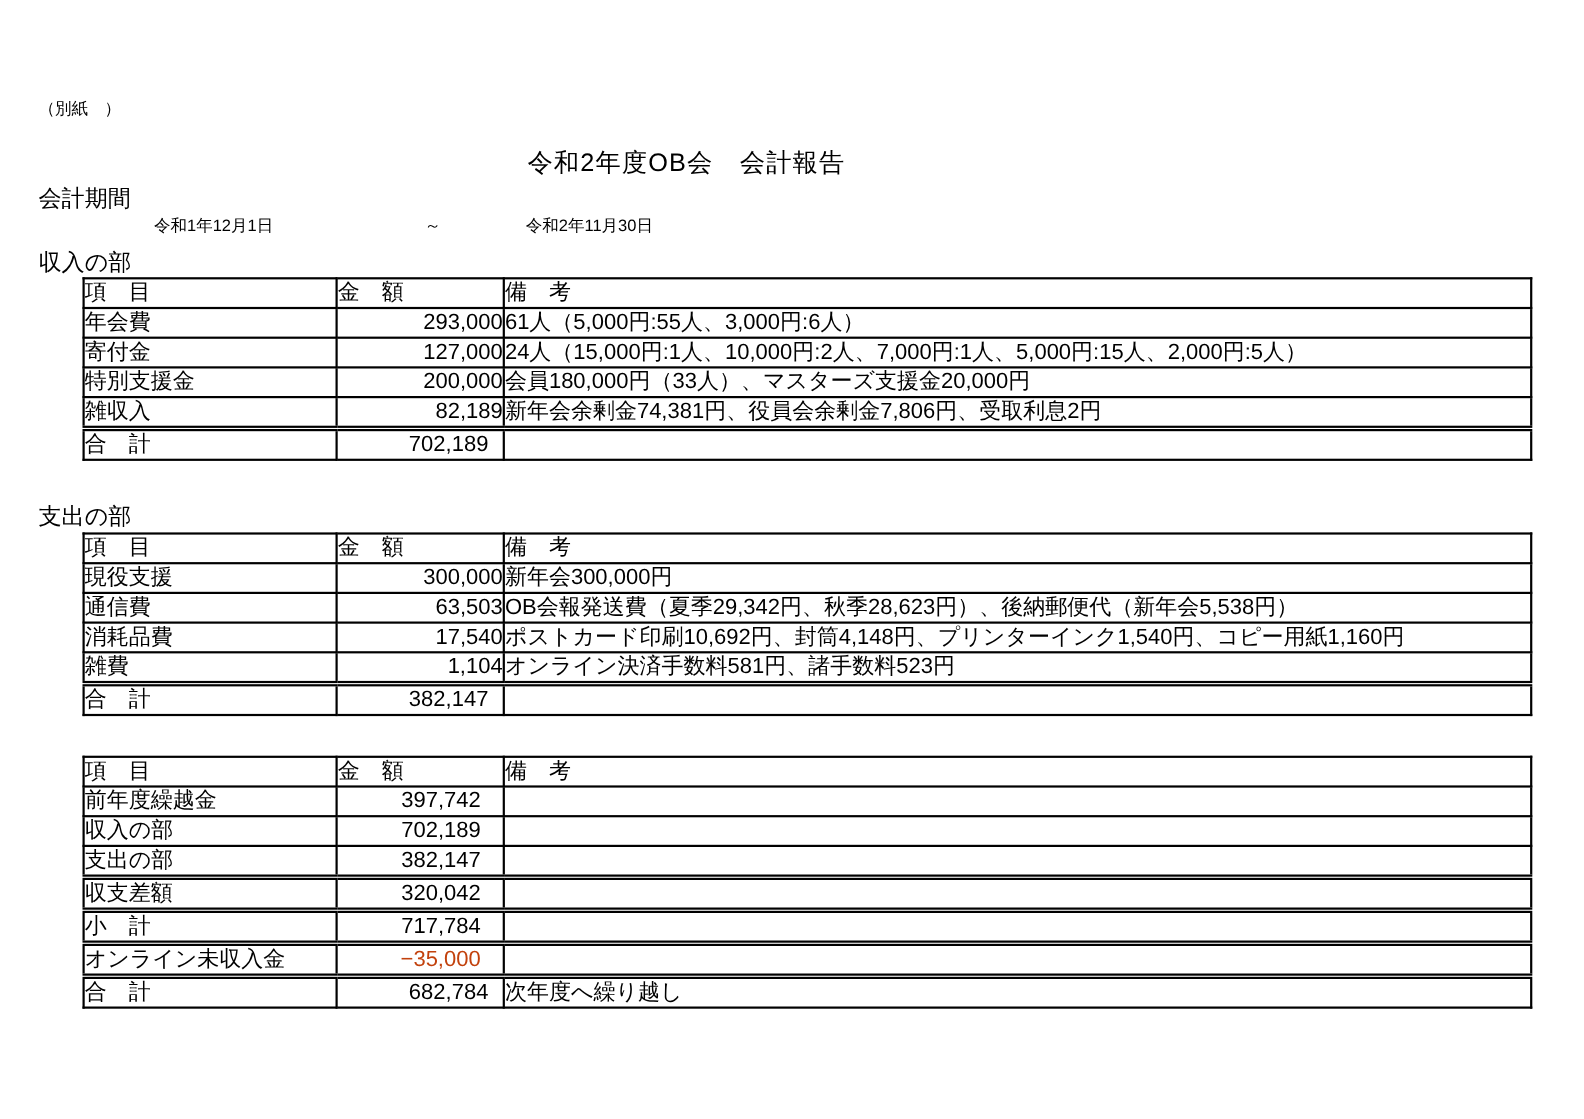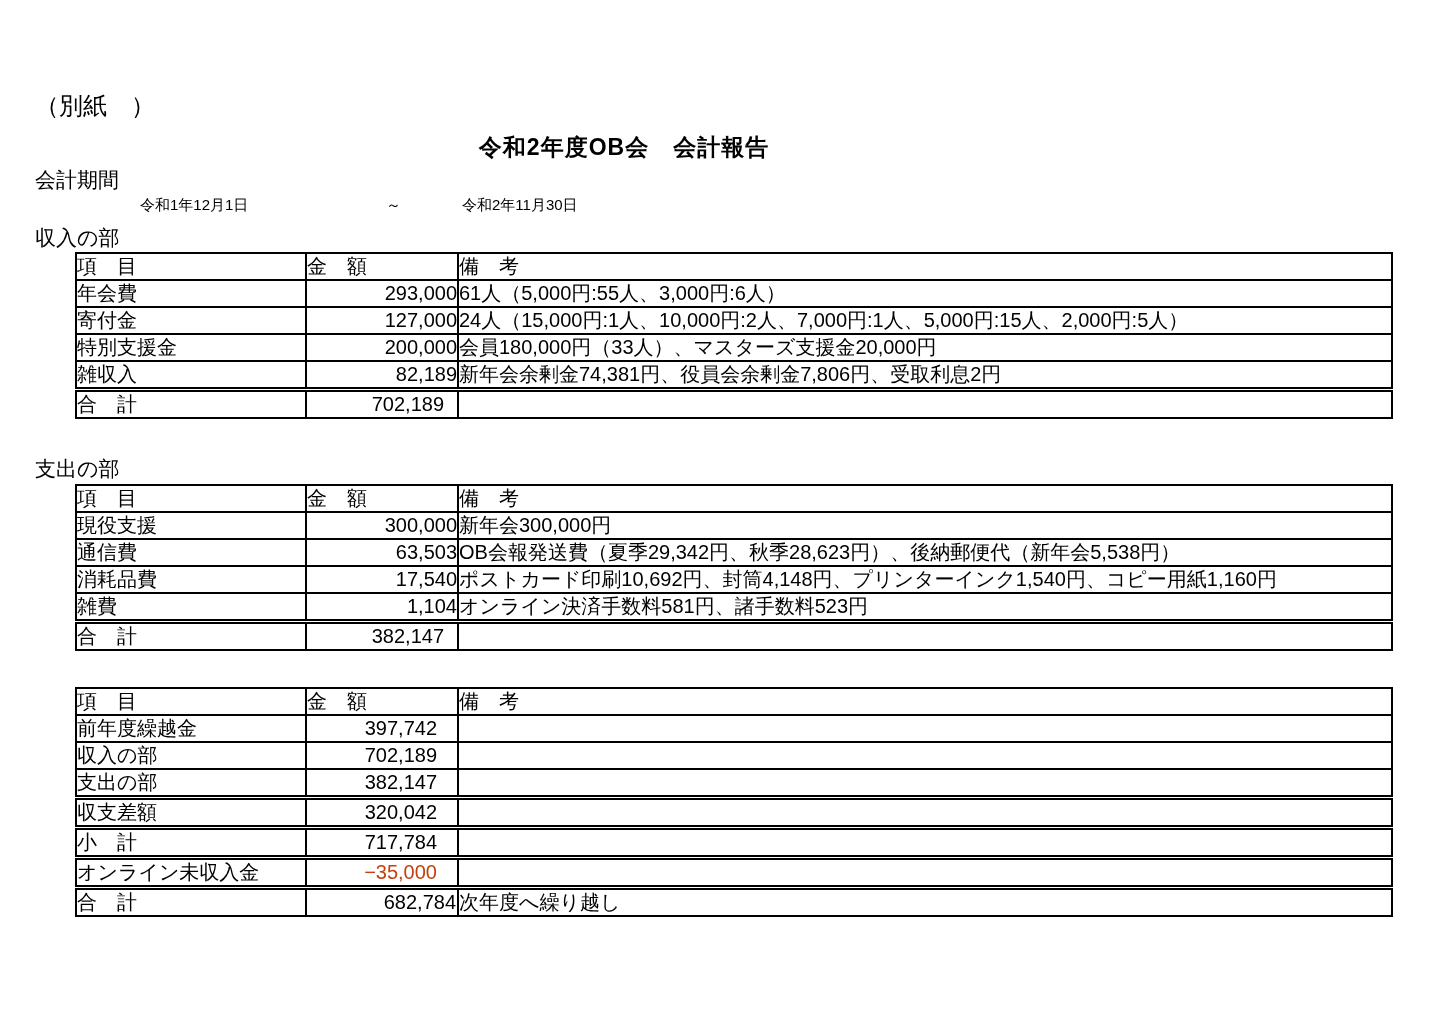--- a/index.html
+++ b/index.html
@@ -3,30 +3,30 @@
 <meta charset="utf-8">
 <style>
   html, body { margin:0; padding:0; }
   body {
     width:1440px; height:1017px; background:#ffffff; color:#000000;
     font-family:"Liberation Sans","DejaVu Sans",sans-serif;
     -webkit-font-smoothing:antialiased;
   }
   .page { position:relative; width:1440px; height:1017px; overflow:hidden; }
 
-  .attachment-note { position:absolute; left:35px; top:90px; font-size:24px; }
+  .attachment-note { position:absolute; left:35px; top:90px; font-size:15px; }
   .page-title {
     position:absolute; left:0; top:132px; width:1248px;
-    text-align:center; font-size:23px; font-weight:bold; letter-spacing:1px;
+    text-align:center; font-size:23px; font-weight:normal; letter-spacing:1px;
   }
   .period-label { position:absolute; left:35px; top:166px; font-size:21px; }
   .period-line { position:absolute; left:0; top:196px; width:1440px; height:26px; font-size:15px;margin-left:20px; }
   .period-start { position:absolute; left:120px; }
   .period-tilde { position:absolute; left:366px; }
-  .period-end   { position:absolute; left:442px; }
+  .period-end   { position:absolute; left:458px; }
   .sec-label { position:absolute; left:35px; font-size:21px; }
   .income-label  { top:224px; }
   .expense-label { top:455px; }
 
   table.report {
     position:absolute; left:75px; width:1316px;
     border-collapse:collapse; table-layout:fixed;
     font-size:20px;
   }
   .t1 { top:252px; }
@@ -37,21 +37,21 @@
     border:2px solid #000;
     height:25px; line-height:25px;
     padding:0; overflow:hidden; white-space:nowrap;
   }
   td.item, td.remark { padding-left:5px; text-align:left; }
   td.amount { text-align:right; padding-right:5px; }
 
   tr.total-row td, tr.dbl td { border-top:5px double #000; }
   tr.total-row td.amount { padding-right:13px; }
   .t3 td.amount { padding-right:20px; }
-  .t3 tr.total-row td.amount { padding-right:1px; }
+  .t3 tr.total-row td.amount { padding-right:13px; }
   td.negative { color:#c2410c; }
 </style>
 </head>
 <body>
 
 <div class="page">
 
   <div class="attachment-note">（別紙　）</div>
   <div class="page-title">令和2年度OB会　会計報告</div>
   <div class="period-label">会計期間</div>

